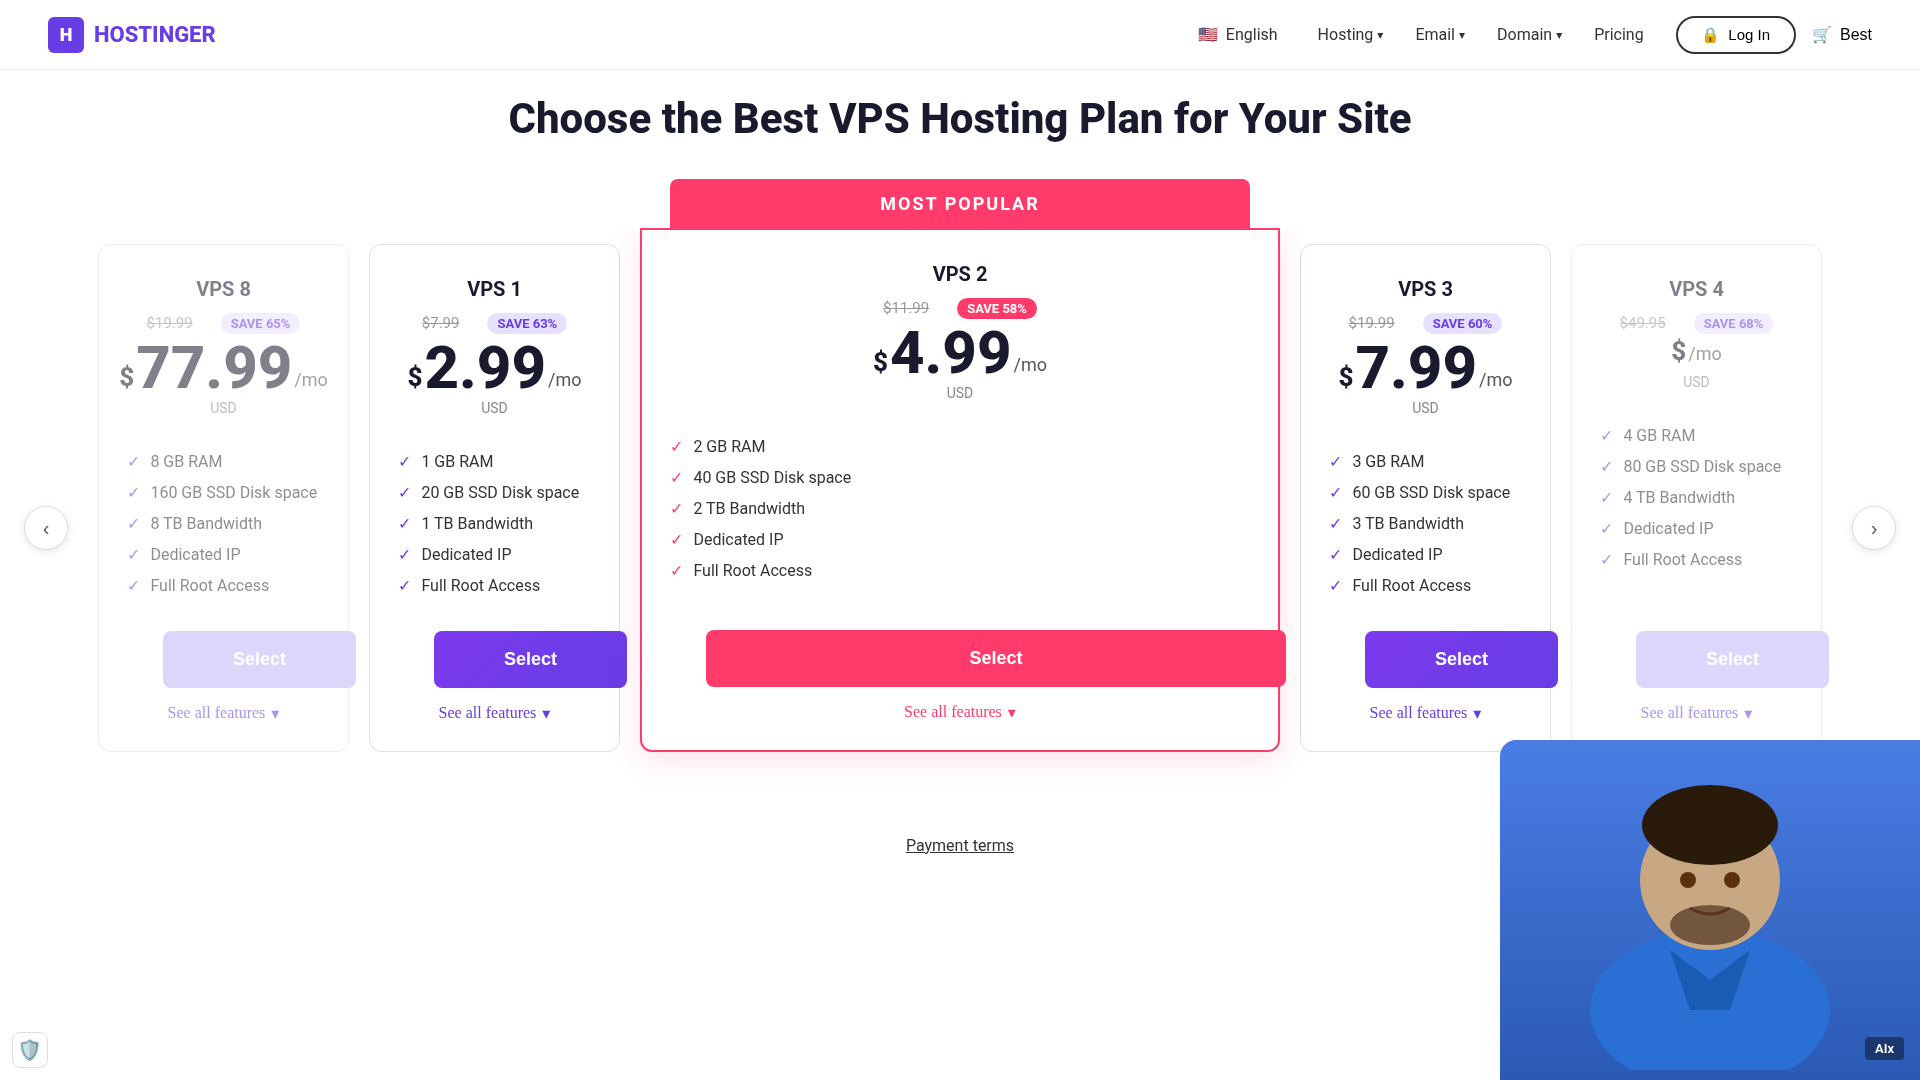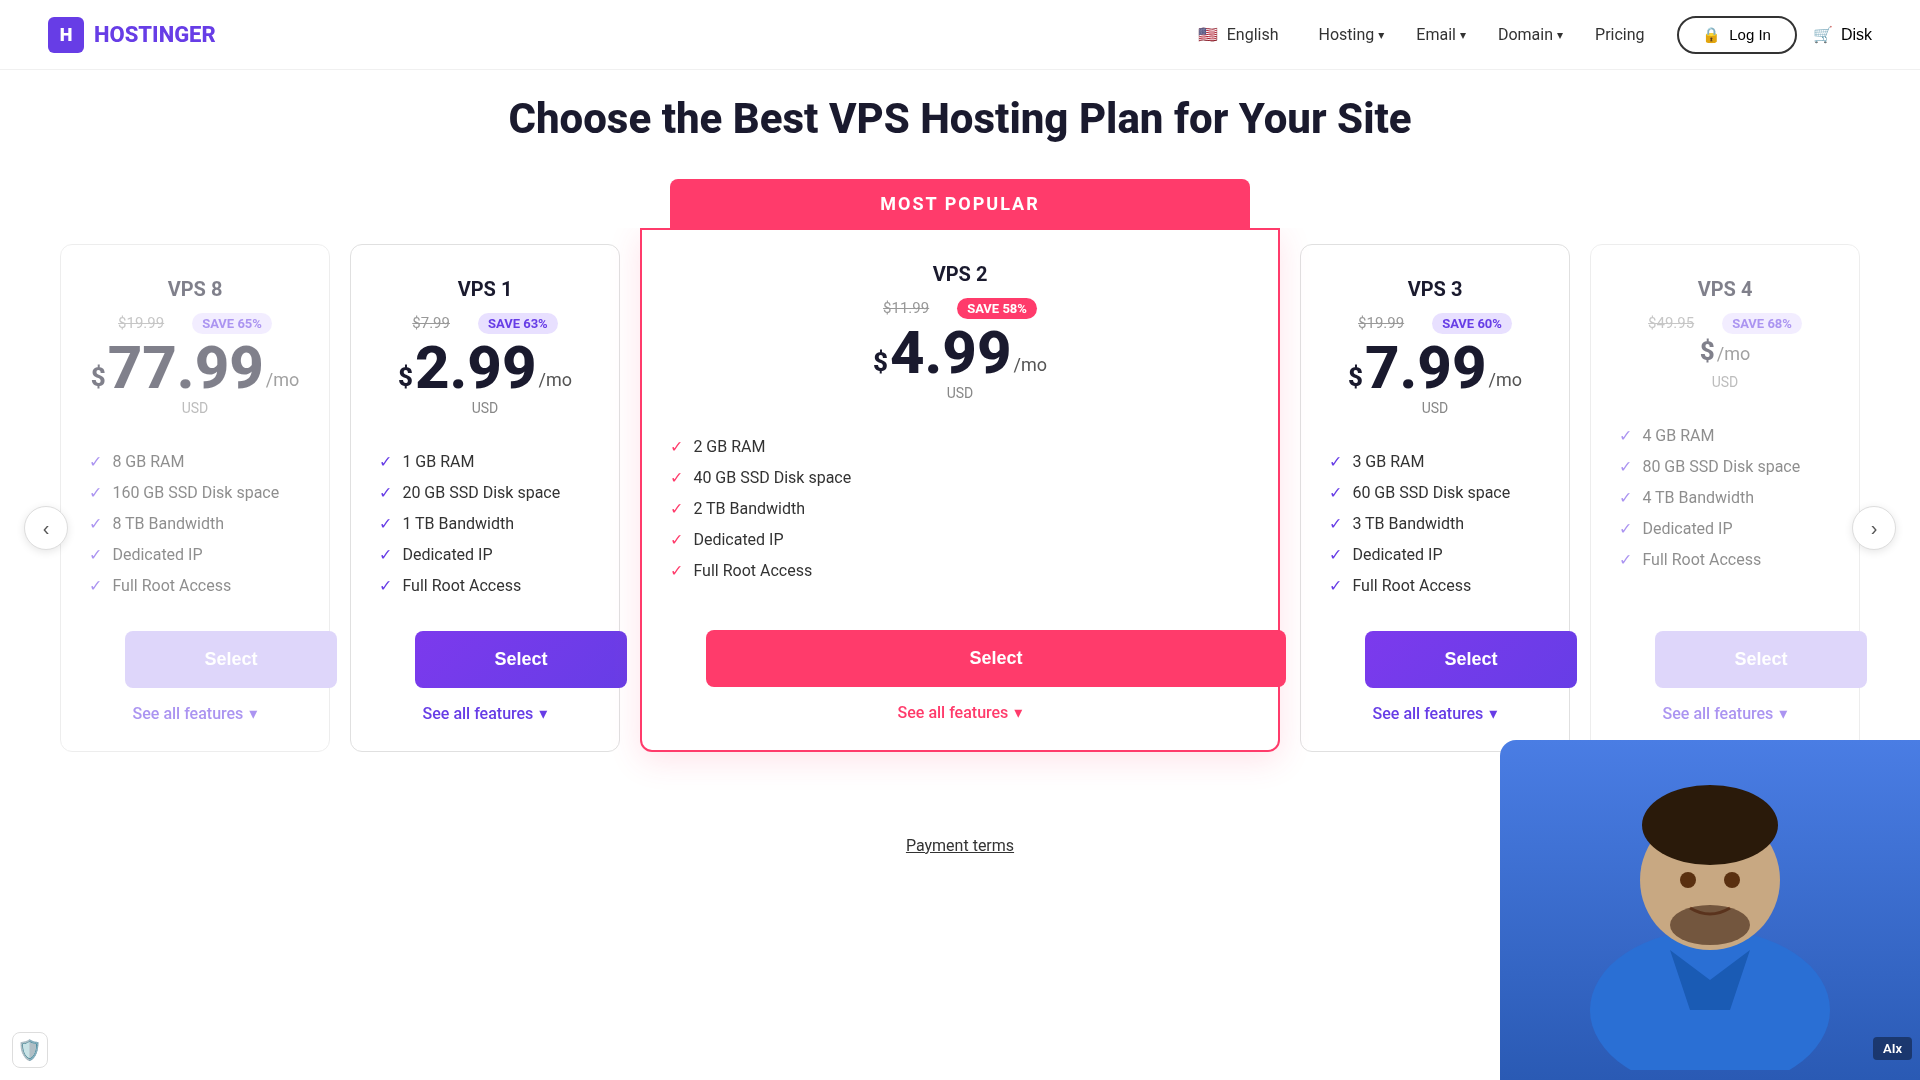--- a/index.html
+++ b/index.html
@@ -154,21 +154,21 @@
     }
     .arrow-btn.left { left: 24px; }
     .arrow-btn.right { right: 24px; }
 
     
     .plan-card {
       background: #fff;
       border: 1px solid #e0e0e0;
       border-radius: 12px;
       padding: 32px 28px 28px;
-      width: 270px;
+      width: 251px;
       flex-shrink: 0;
       position: relative;
       margin: 16px 10px;
       display: flex;
       flex-direction: column;
     }
     .plan-card.featured {
       border: 2px solid #ff3b6b;
       border-radius: 0 0 12px 12px;
       margin-top: 0;
@@ -291,28 +291,29 @@
       background: #ff3b6b;
       color: #fff;
     }
     .btn-select.faded-purple {
       background: #c4b5f7;
       color: #fff;
     }
 
     .see-all-features {
       display: flex;
-      align-items: flex-end;
+      align-items: flex-start;
       justify-content: center;
       gap: 6px;
       font-size: 16px;
       color: #673de6;
       cursor: pointer;
       text-decoration: none;
       font-weight: 500;
+      font-family: Liberation Serif, serif;
     }
     .plan-card.featured .see-all-features {
       color: #ff3b6b;
     }
 
     
     .payment-terms {
       text-align: center;
       padding: 8px 0 40px;
       font-size: 16px;
@@ -351,21 +352,21 @@
       align-items: center;
       justify-content: center;
       color: rgba(255,255,255,0.3);
       font-size: 14px;
     }
 
     
     .aix-badge {
       position: absolute;
       bottom: 20px;
-      right: 8px;
+      right: 16px;
       background: rgba(0,0,0,0.4);
       color: #fff;
       padding: 4px 10px;
       border-radius: 4px;
       font-size: 13px;
       font-weight: 600;
     }
 
     
     .shield-badge {
@@ -412,21 +413,21 @@
     <a class="nav-link">
       <span>Pricing</span>
     </a>
   </div>
   <button class="nav-btn-login">
     <span>🔒</span>
     <span>Log In</span>
   </button>
   <button class="nav-btn-cart">
     <span>🛒</span>
-    <span>Disk</span>
+    <span>Best</span>
   </button>
 </nav>
 
 <div class="page-title-section">
   <h1>Choose the Best VPS Hosting Plan for Your Site</h1>
 </div>
 
 <div style="display:flex; justify-content:flex-end; padding-top: 20px;">
   <div class="most-popular-banner">
     <span>MOST POPULAR</span>

